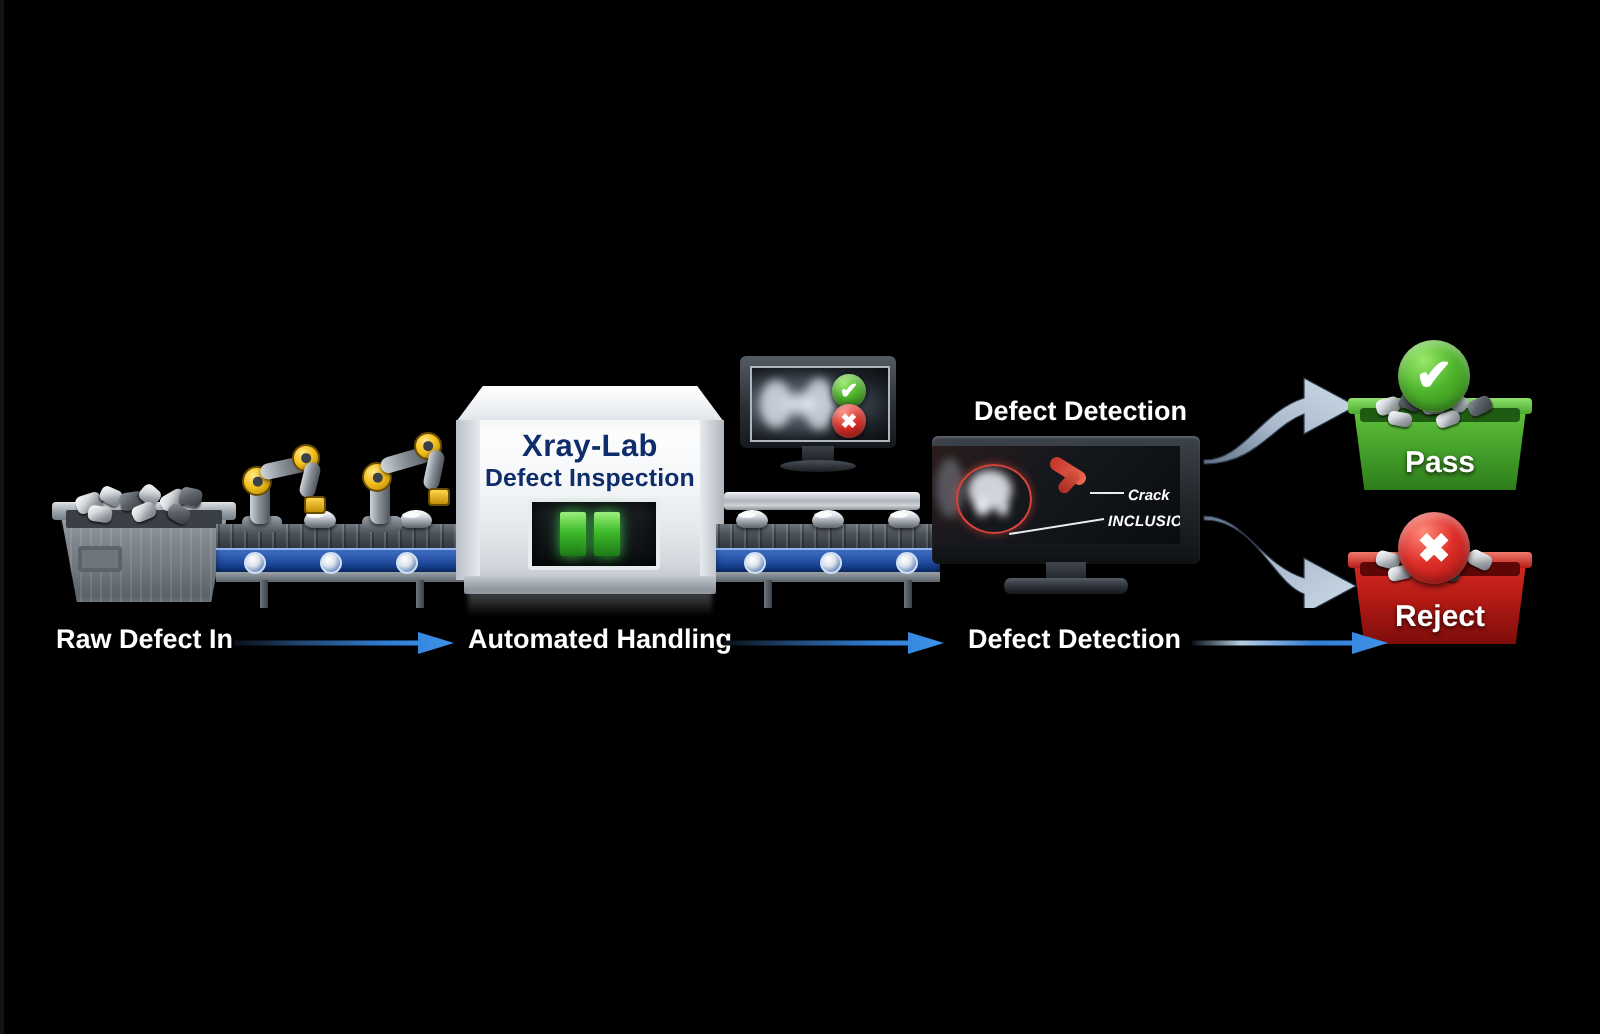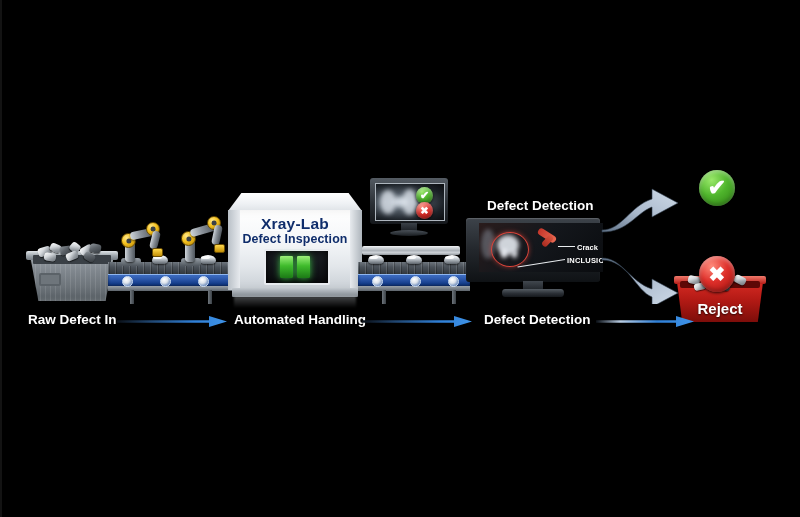--- a/index.html
+++ b/index.html
@@ -108,22 +108,22 @@
   .badge{position:absolute;border-radius:50%;display:flex;align-items:center;justify-content:center;
     font-weight:bold;color:#fff;box-shadow:0 1px 3px rgba(0,0,0,.8),inset 0 -2px 4px rgba(0,0,0,.30),inset 0 2px 4px rgba(255,255,255,.45);}
   .badgeOK{background:radial-gradient(circle at 35% 28%,#9ae96a 0%,#4fb52c 45%,#2d7d14 100%);}
   .badgeNO{background:radial-gradient(circle at 35% 28%,#ff8a7a 0%,#de2f2a 45%,#9c0f0c 100%);}
 
   
   #dmon{left:466px;top:218px;width:134px;height:82px;}
   #dmon .bez{position:absolute;left:0;top:0;width:134px;height:64px;border-radius:3px;
     background:linear-gradient(180deg,#3d434a 0%,#23272c 50%,#0f1215 100%);
     box-shadow:inset 0 1px 1px rgba(255,255,255,.18);}
-  #dmon .scr{position:absolute;left:13px;top:5px;width:124px;height:49px;overflow:hidden;
-    background:linear-gradient(135deg,#2a1c1c 0%,#14171c 45%,#0a0c0f 100%);}
+  #dmon .scr{position:absolute;left:0;top:5px;width:124px;height:49px;overflow:hidden;
+    background:linear-gradient(135deg,#2a1c1c 0%,#14171c 45%,#0a0c0f 100%);font-style:italic;}
   #dmon .xr{position:absolute;border-radius:50%;filter:blur(2px);}
   #dmon .ring{position:absolute;left:12px;top:9px;width:36px;height:33px;border-radius:50%;
     border:1.6px solid #d8443a;box-shadow:0 0 5px rgba(220,70,60,.6);}
   #dmon .crackmark{position:absolute;left:58px;top:9px;width:20px;height:7px;
     background:linear-gradient(90deg,#c4352a,#ea6a52);border-radius:4px;transform:rotate(32deg);}
   #dmon .crackmark2{position:absolute;left:62px;top:15px;width:13px;height:6px;
     background:linear-gradient(90deg,#a82b20,#d8543f);border-radius:4px;transform:rotate(-48deg);}
   #dmon .lbl{position:absolute;color:#fff;font-weight:bold;white-space:nowrap;}
   #dmon .lblCrack{left:98px;top:20px;font-size:7.5px;}
   #dmon .lblIncl{left:88px;top:33px;font-size:7.5px;letter-spacing:.2px;}
@@ -299,20 +299,33 @@
     <defs>
       <linearGradient id="gDn" x1="0" y1="0" x2="1" y2="1">
         <stop offset="0%" stop-color="#5f7186"></stop>
         <stop offset="45%" stop-color="#aab9cc"></stop>
         <stop offset="100%" stop-color="#cfdbe8"></stop>
       </linearGradient>
     </defs>
     <path d="M2,2 C22,2 30,26 52,33 L52,23 L78,37 L52,51 L52,41 C36,35 28,4 2,4 Z" fill="url(#gDn)" stroke="#2e3a49" stroke-width="0.6"></path>
   </svg>
 
+  <div class="obin" id="passbin" style="left:674px;top:199px;">
+    <div class="body"></div>
+    <div class="rim"></div>
+    <div class="lipIn"></div>
+    <div class="chunk" style="left:14px;top:0px;width:12px;height:8px;transform:rotate(-16deg);"></div>
+    <div class="chunk chunkD" style="left:26px;top:-2px;width:11px;height:8px;transform:rotate(22deg);"></div>
+    <div class="chunk" style="left:37px;top:0px;width:12px;height:8px;transform:rotate(-6deg);"></div>
+    <div class="chunk" style="left:49px;top:-2px;width:11px;height:8px;transform:rotate(33deg);"></div>
+    <div class="chunk chunkD" style="left:60px;top:0px;width:12px;height:8px;transform:rotate(-24deg);"></div>
+    <div class="chunk" style="left:20px;top:7px;width:12px;height:7px;transform:rotate(10deg);"></div>
+    <div class="chunk" style="left:44px;top:7px;width:12px;height:7px;transform:rotate(-18deg);"></div>
+    <div class="lbl">Pass</div>
+  </div>
   <div class="badge badgeOK" style="left:699px;top:170px;width:36px;height:36px;font-size:22px;z-index:30;">✔</div>
 
   <div class="obin" id="rejectbin" style="left:674px;top:276px;">
     <div class="body"></div>
     <div class="rim"></div>
     <div class="lipIn"></div>
     <div class="chunk" style="left:14px;top:0px;width:12px;height:8px;transform:rotate(14deg);"></div>
     <div class="chunk chunkD" style="left:26px;top:-2px;width:11px;height:8px;transform:rotate(-20deg);"></div>
     <div class="chunk" style="left:37px;top:0px;width:12px;height:8px;transform:rotate(8deg);"></div>
     <div class="chunk chunkD" style="left:49px;top:-2px;width:11px;height:8px;transform:rotate(-30deg);"></div>

